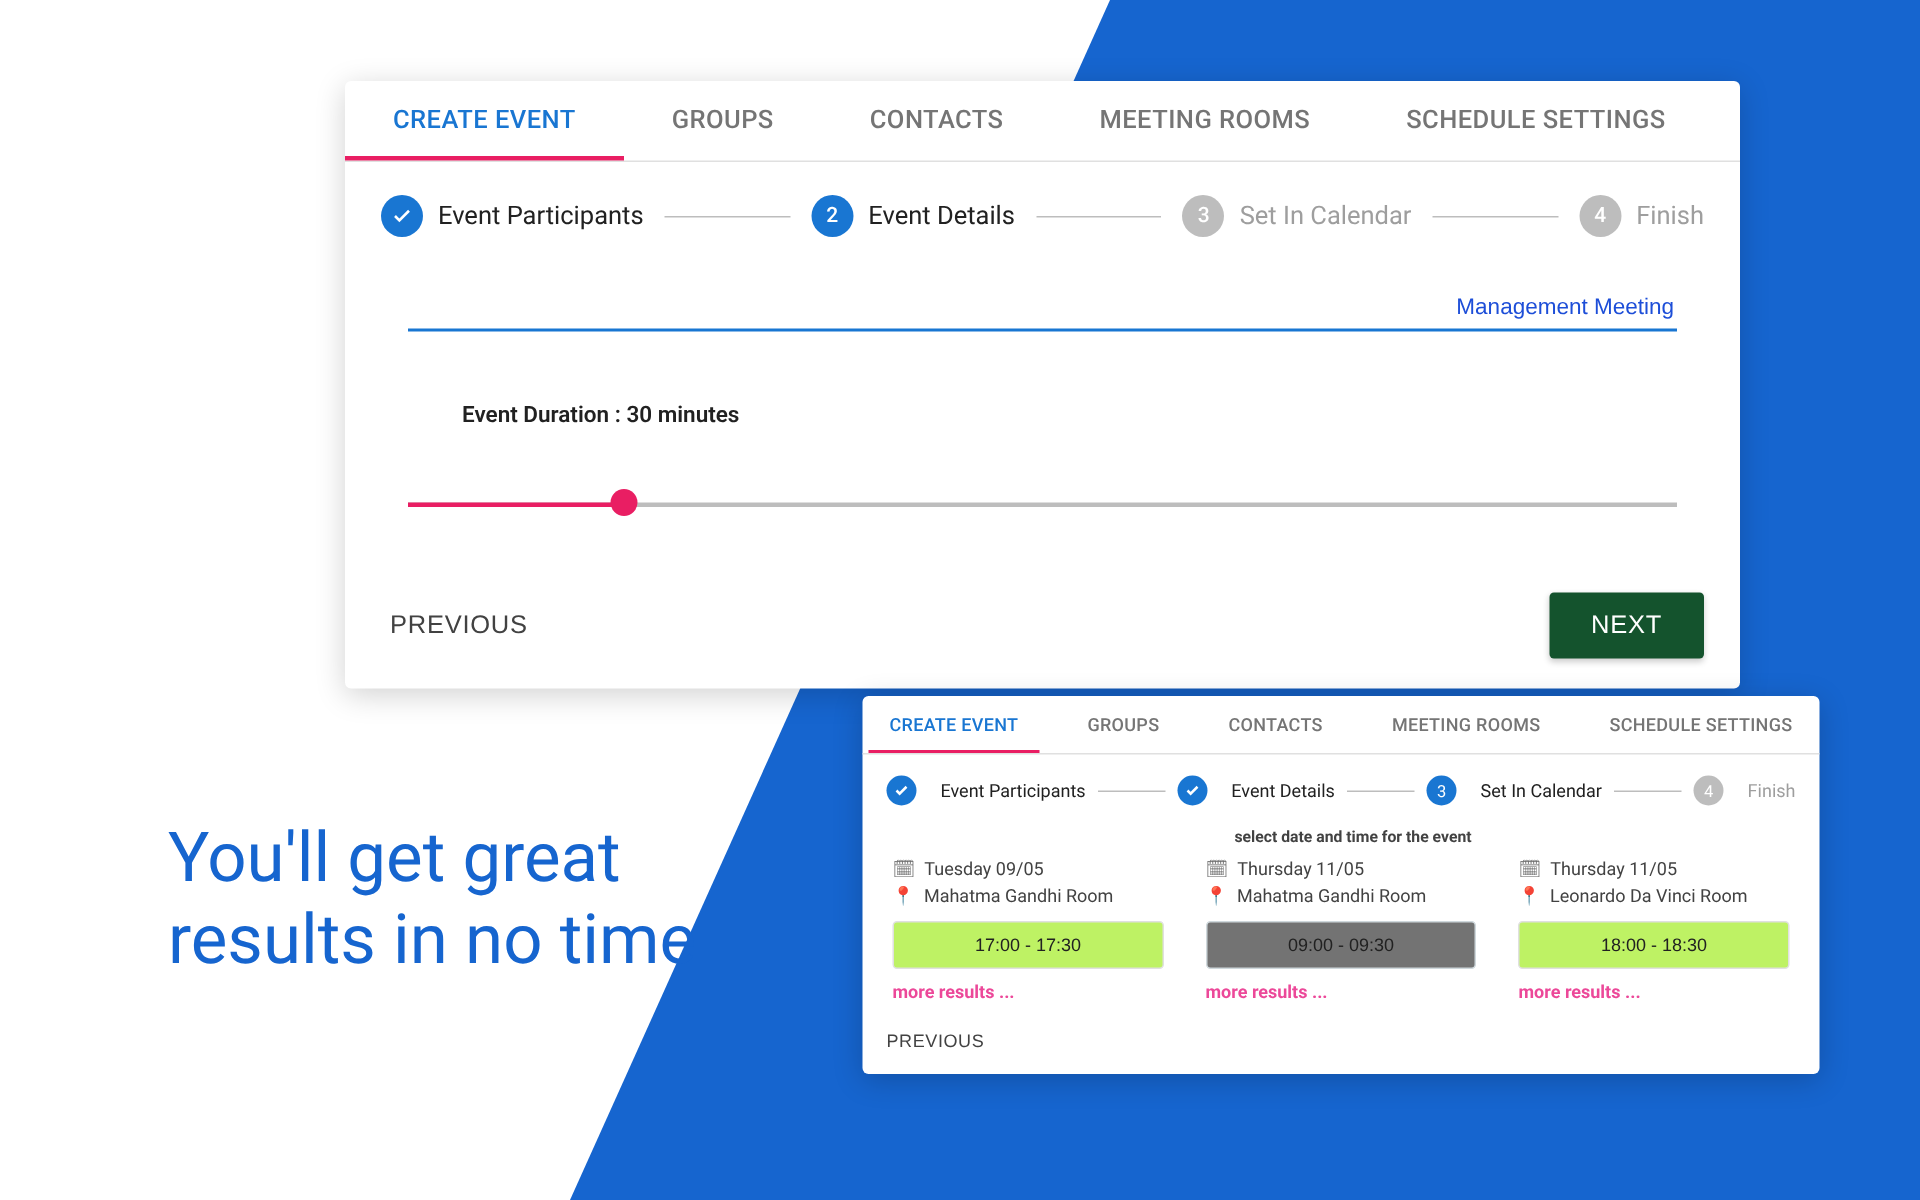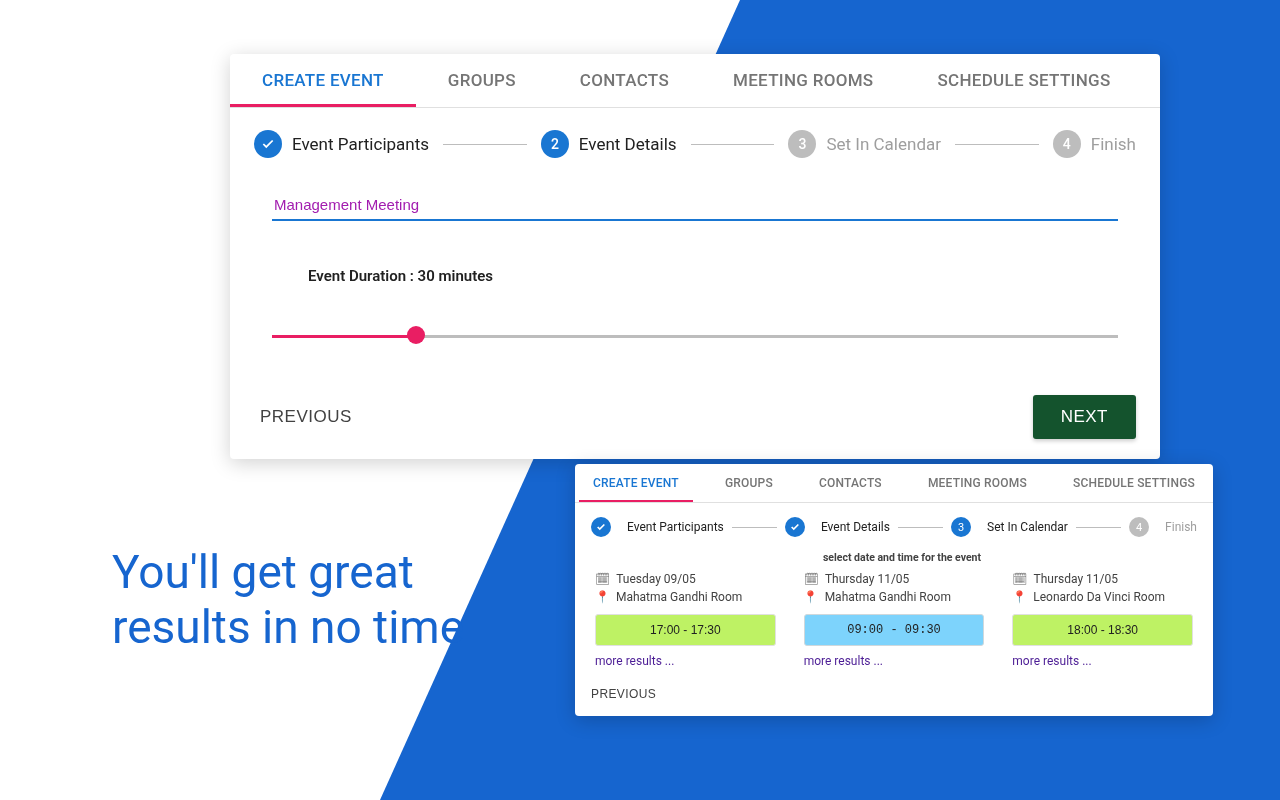--- a/index.html
+++ b/index.html
@@ -103,21 +103,22 @@
   .card1-body {
     padding: 20px 42px 8px 42px;
   }
   .text-input {
     width: 100%;
     font-size: 15px;
     padding: 8px 2px 6px 2px;
     border: none;
     border-bottom: 2px solid #1976d2;
     outline: none;
-    color: #a21caf;
+    color: #1d4ed8;
+    text-align: right;
   }
   .duration-label {
     font-size: 15px;
     font-weight: 600;
     color: #212121;
     margin-top: 46px;
     margin-left: 36px;
   }
   .slider-wrap {
     position: relative;
@@ -274,30 +275,30 @@
     padding: 8px 4px;
     font-size: 12px;
     border: 1px solid #e0e0e0;
     border-radius: 3px;
     background: #bef264;
     margin-top: 6px;
     cursor: pointer;
     color: #212121;
   }
   .time-btn.selected {
-    background: #7dd3fc;
+    background: #737373;
     border-color: #cfd8dc;
-    font-family: Liberation Mono, monospace;
   }
   .more-link {
     display: inline-block;
-    color: #4c1d95;
+    color: #ec4899;
     font-size: 12px;
     margin-top: 8px;
     cursor: pointer;
+    font-weight: bold;
   }
   .card2-actions {
     padding: 14px 16px 4px 16px;
   }
   .btn-flat-sm {
     font-size: 12px;
     font-weight: 500;
     color: #424242;
     background: none;
     border: none;

